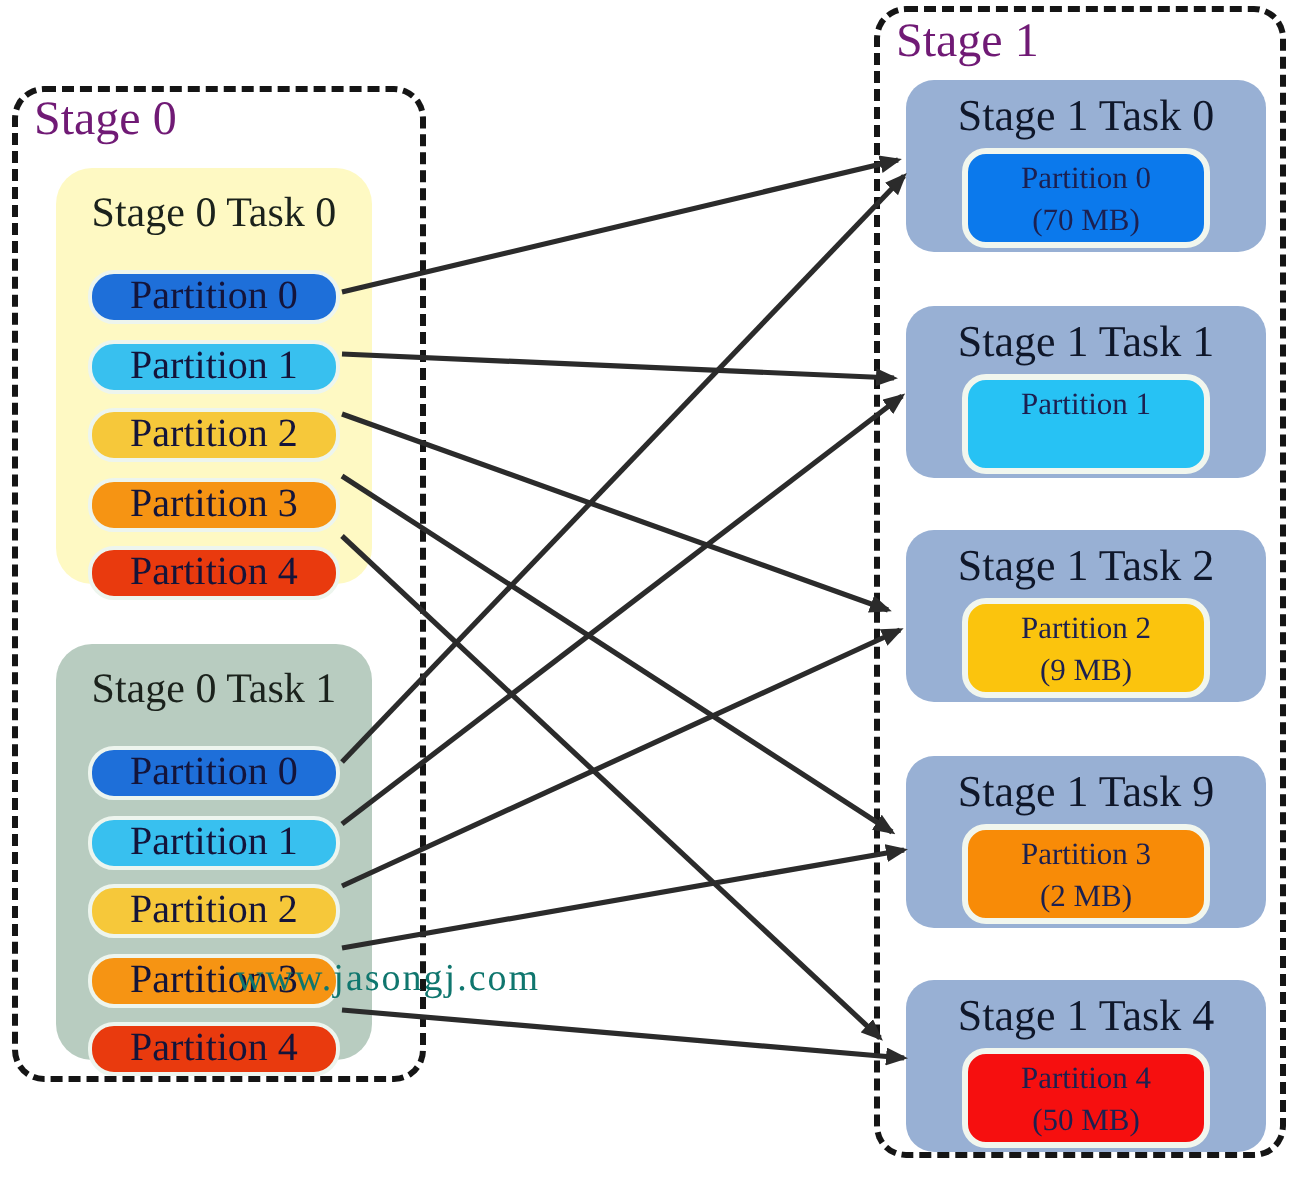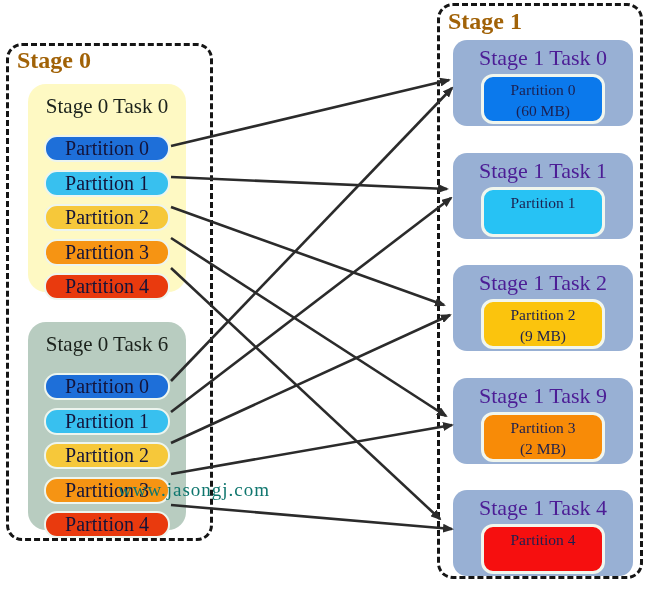--- a/index.html
+++ b/index.html
@@ -7,21 +7,21 @@
     position:relative;width:651px;height:590px;background:#ffffff;overflow:hidden;
     font-family:"Liberation Serif","DejaVu Serif",serif;
   }
   .dashed-box{
     position:absolute;border:3px dashed #151515;border-radius:16px;background:transparent;
     box-sizing:border-box;
   }
   #stage0-box{left:6px;top:43px;width:207px;height:498px;}
   #stage1-box{left:437px;top:3px;width:206px;height:576px;}
   .stage-label{
-    position:absolute;font-size:24px;color:#a16207;font-weight:700;
+    position:absolute;font-size:24px;color:#701a75;font-weight:400;
   }
   #stage0-label{left:17px;top:47px;}
   #stage1-label{left:448px;top:8px;}
   .s0-task{
     position:absolute;left:28px;width:158px;height:208px;border-radius:18px;
     box-sizing:border-box;text-align:center;
   }
   #s0-task0{top:84px;}
   #s0-task1{top:322px;}
   .s0-task-title{font-size:21px;color:#1b221c;padding-top:9px;line-height:27px;}
@@ -34,21 +34,21 @@
   }
   .s1-task{
     position:absolute;left:453px;width:180px;height:86px;border-radius:14px;
     box-sizing:border-box;text-align:center;
   }
   #s1-task0{top:40px;}
   #s1-task1{top:153px;}
   #s1-task2{top:265px;}
   #s1-task3{top:378px;}
   #s1-task4{top:490px;}
-  .s1-task-title{font-size:22px;line-height:28px;color:#4c1d95;padding-top:4px;}
+  .s1-task-title{font-size:22px;line-height:28px;color:#0f172a;padding-top:4px;}
   .s1-partition{
     width:124px;height:50px;margin:2px auto 0 auto;border-radius:12px;
     border:3px solid #f1f6ee;box-sizing:border-box;
     font-size:15.5px;line-height:21px;color:#1c2050;padding-top:2px;
   }
   #arrow-layer{
     position:absolute;left:0;top:0;width:651px;height:590px;z-index:3;pointer-events:none;
   }
   #watermark{
     position:absolute;left:118px;top:479px;z-index:4;font-size:19px;letter-spacing:1px;
@@ -68,38 +68,38 @@
     <div class="pill-stack">
       <div class="pill" style="background: rgb(30, 111, 217);">Partition 0</div>
       <div class="pill" style="background: rgb(56, 192, 239);">Partition 1</div>
       <div class="pill" style="background: rgb(246, 200, 58);">Partition 2</div>
       <div class="pill" style="background: rgb(246, 148, 19);">Partition 3</div>
       <div class="pill" style="background: rgb(233, 58, 14);">Partition 4</div>
     </div>
   </div>
 
   <div class="s0-task" id="s0-task1" style="background: rgb(184, 204, 192);">
-    <div class="s0-task-title">Stage 0 Task 6</div>
+    <div class="s0-task-title">Stage 0 Task 1</div>
     <div class="pill-stack">
       <div class="pill" style="background: rgb(30, 111, 217);">Partition 0</div>
       <div class="pill" style="background: rgb(56, 192, 239);">Partition 1</div>
       <div class="pill" style="background: rgb(246, 200, 58);">Partition 2</div>
       <div class="pill" style="background: rgb(246, 148, 19);">Partition 3</div>
       <div class="pill" style="background: rgb(233, 58, 14);">Partition 4</div>
     </div>
   </div>
 
   <div class="dashed-box" id="stage1-box"></div>
   <div class="stage-label" id="stage1-label">Stage 1</div>
 
   <div class="s1-task" id="s1-task0" style="background: rgb(152, 176, 212);">
     <div class="s1-task-title">Stage 1 Task 0</div>
     <div class="s1-partition" style="background: rgb(11, 121, 236);">
       <div>Partition 0</div>
-      <div>(60 MB)</div>
+      <div>(70 MB)</div>
     </div>
   </div>
 
   <div class="s1-task" id="s1-task1" style="background: rgb(152, 176, 212);">
     <div class="s1-task-title">Stage 1 Task 1</div>
     <div class="s1-partition" style="background: rgb(39, 194, 244);">
       <div>Partition 1</div>
     </div>
   </div>
 
@@ -116,20 +116,21 @@
     <div class="s1-partition" style="background: rgb(248, 139, 7);">
       <div>Partition 3</div>
       <div>(2 MB)</div>
     </div>
   </div>
 
   <div class="s1-task" id="s1-task4" style="background: rgb(152, 176, 212);">
     <div class="s1-task-title">Stage 1 Task 4</div>
     <div class="s1-partition" style="background: rgb(246, 15, 15);">
       <div>Partition 4</div>
+      <div>(50 MB)</div>
     </div>
   </div>
 
   <svg id="arrow-layer" viewBox="0 0 651 590">
     <defs>
       <marker id="ah" markerWidth="11" markerHeight="9" refX="9" refY="4.5" orient="auto" markerUnits="userSpaceOnUse">
         <path d="M0,0 L11,4.5 L0,9 z" fill="#2b2b2b"></path>
       </marker>
     </defs>
   <line x1="171" y1="146" x2="449" y2="80" stroke="#2b2b2b" stroke-width="2.6" marker-end="url(#ah)"></line>

